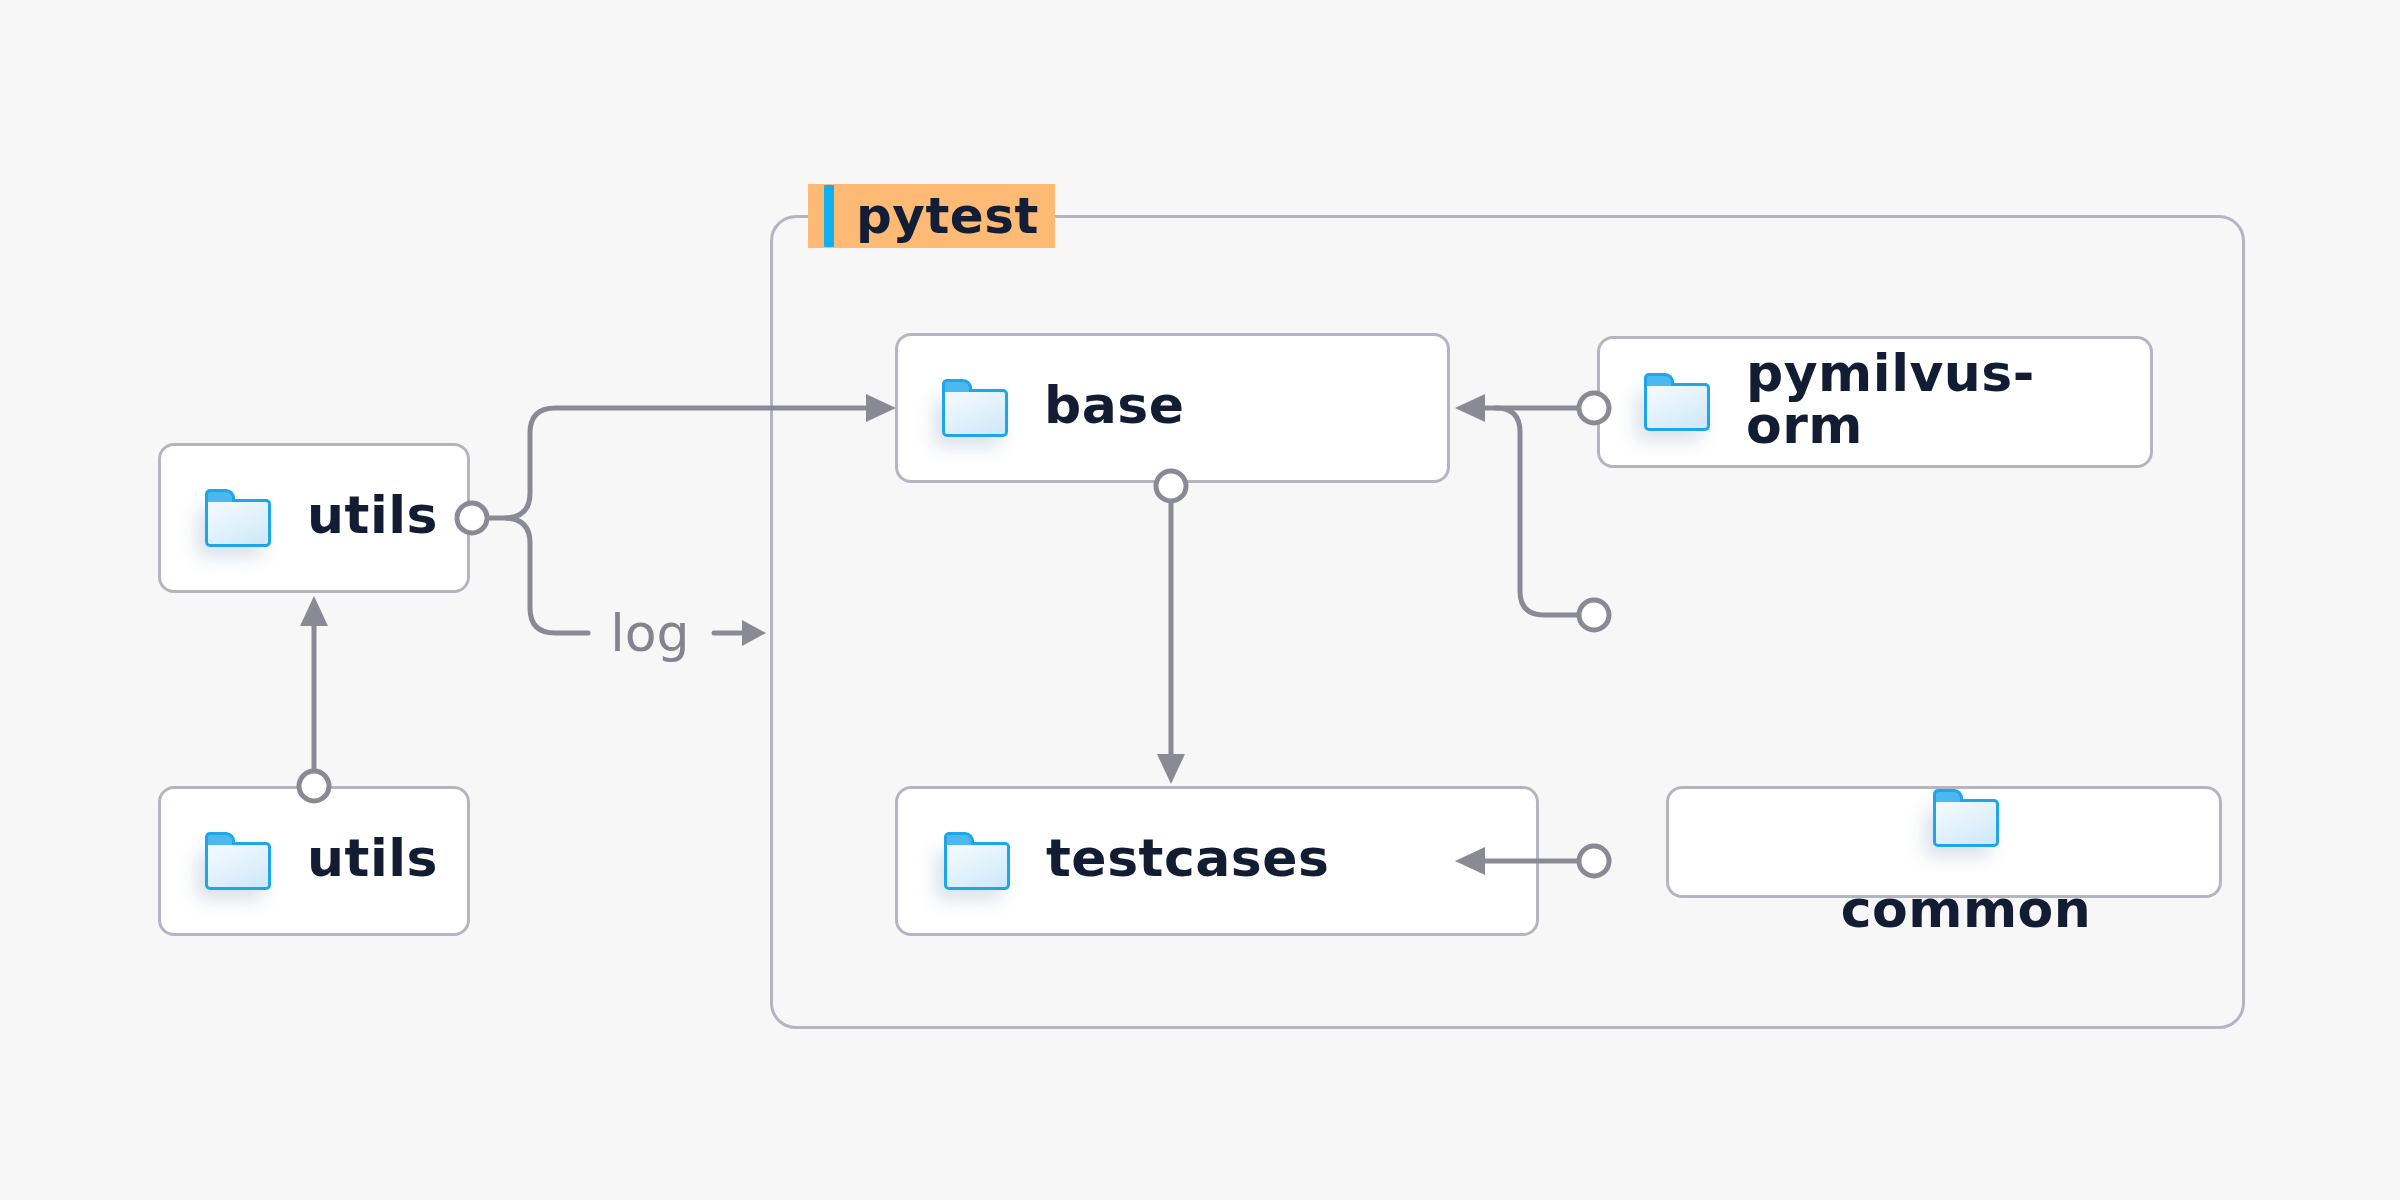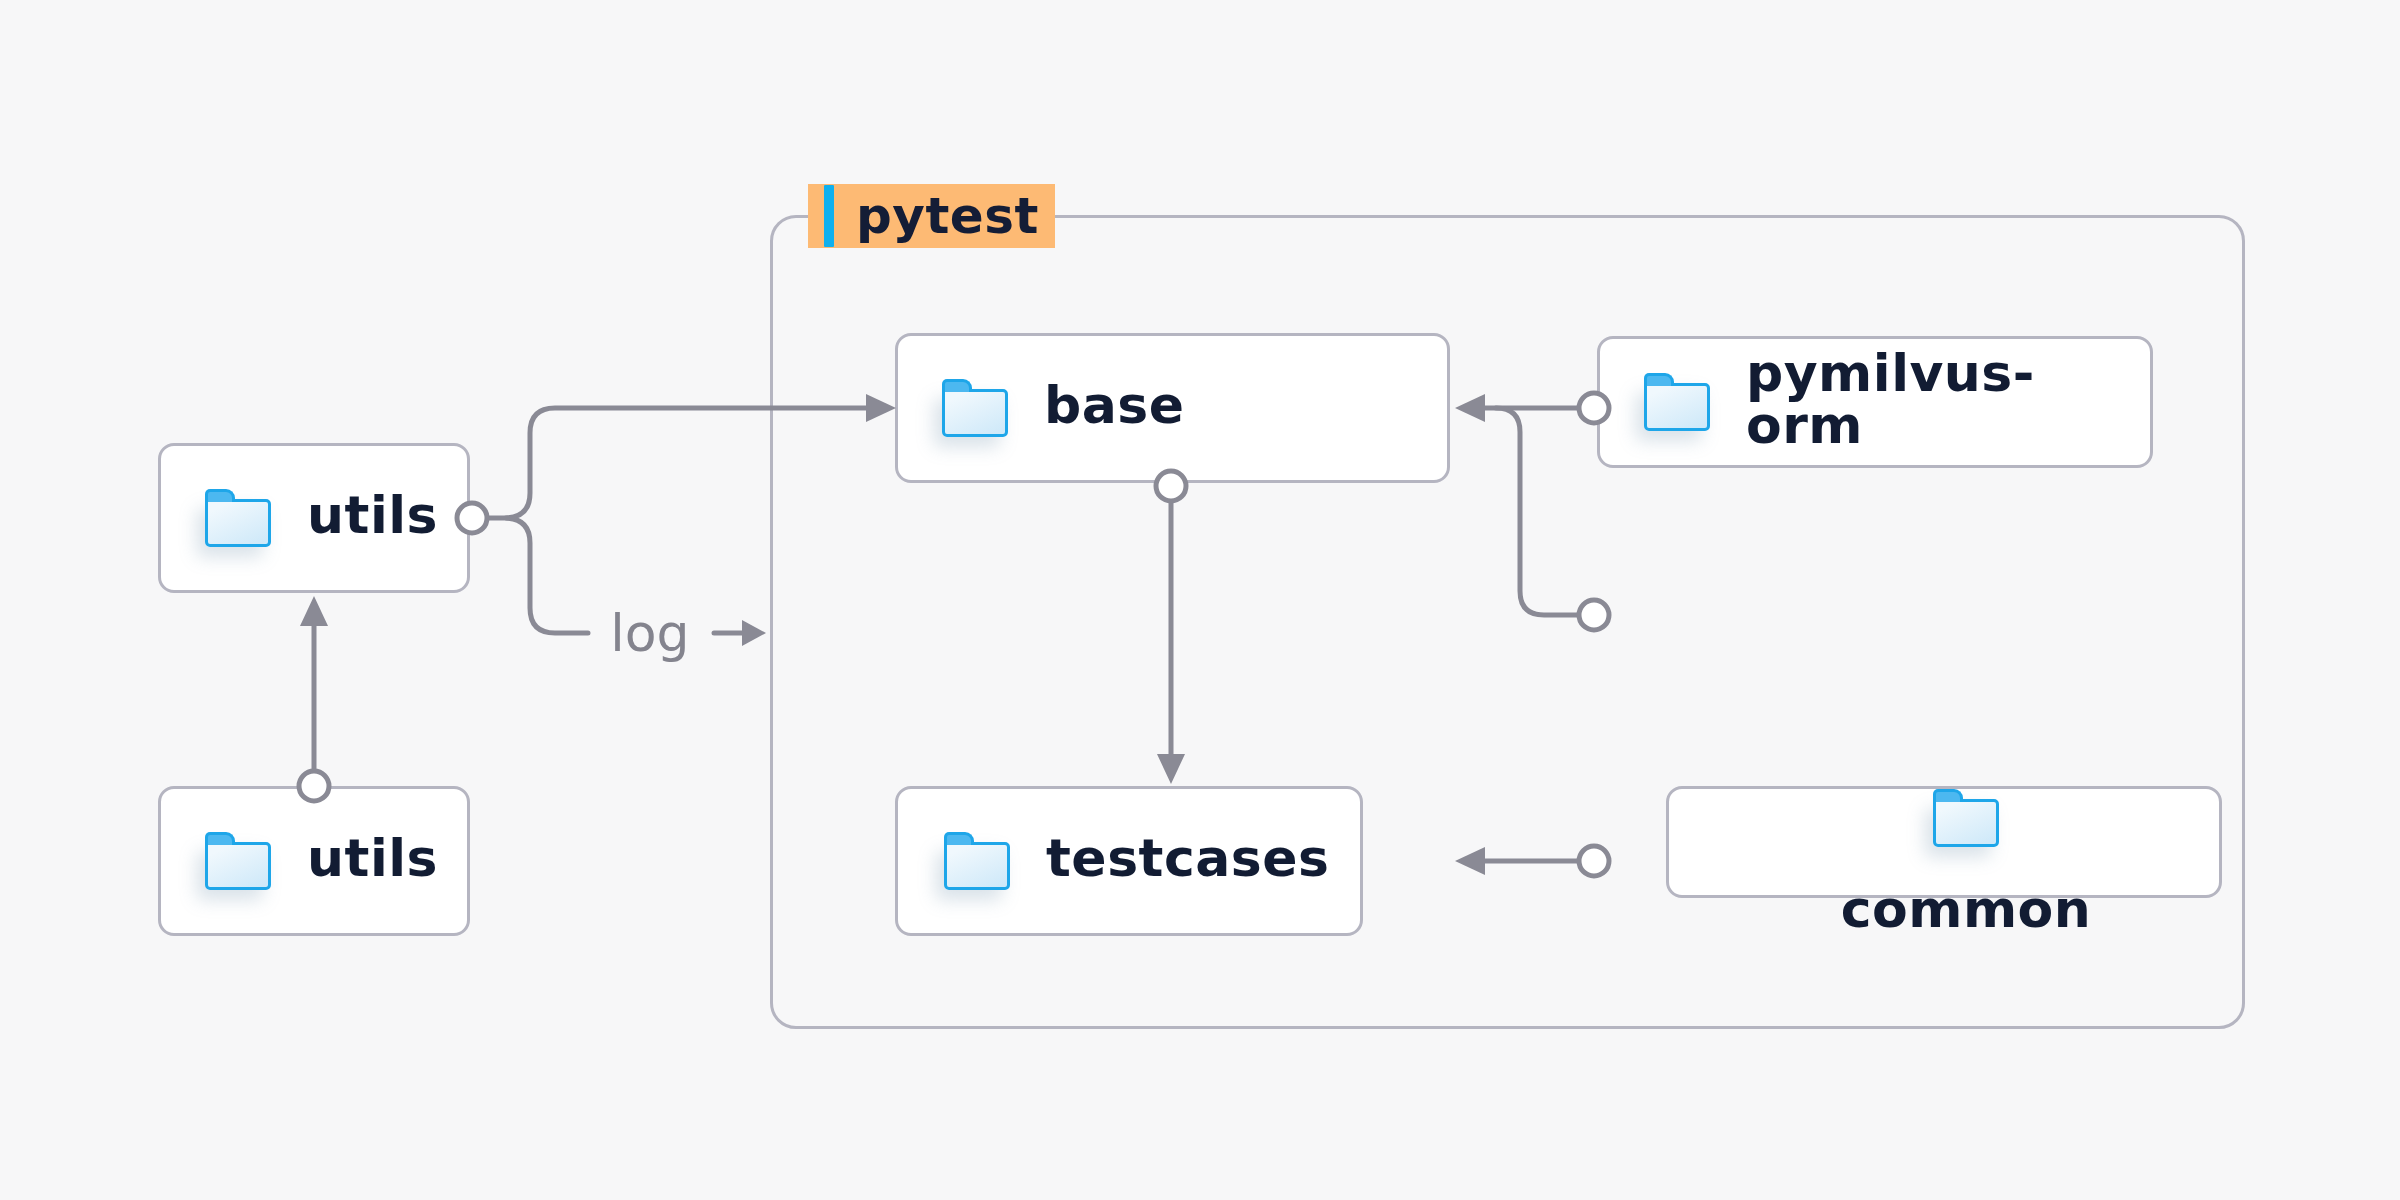--- a/index.html
+++ b/index.html
@@ -44,21 +44,21 @@
     font-size:52px;font-weight:600;color:#121c33;line-height:1;
     letter-spacing:0.5px;
     padding-bottom:6px;
   }
 
   .node-utils    {left:158px; top:443px; width:312px; height:150px;}
   .node-config   {left:158px; top:786px; width:312px; height:150px;}
   .node-base     {left:895px; top:333px; width:555px; height:150px;}
   .node-pymilvus {left:1597px;top:336px; width:556px; height:132px;}
   .node-check    {left:1597px;top:540px; width:556px; height:150px;}
-  .node-testcases{left:895px; top:786px; width:468px; height:150px;padding-left:46px;}
+  .node-testcases{left:895px; top:786px; width:644px; height:150px;padding-left:46px;}
   .node-common   {left:1666px;top:786px; width:556px; height:112px;flex-direction:column;}
 
   
   .folder{
     position:relative;width:60px;height:42px;margin-top:10px;flex:0 0 auto;
     background:linear-gradient(155deg,#f0f8fd 15%,#cfe9f9 95%);
     border:3px solid #1ea6e9;border-radius:3px 5px 5px 5px;
     box-shadow:-8px 10px 18px rgba(120,150,175,0.28);
   }
   .folder::before{

